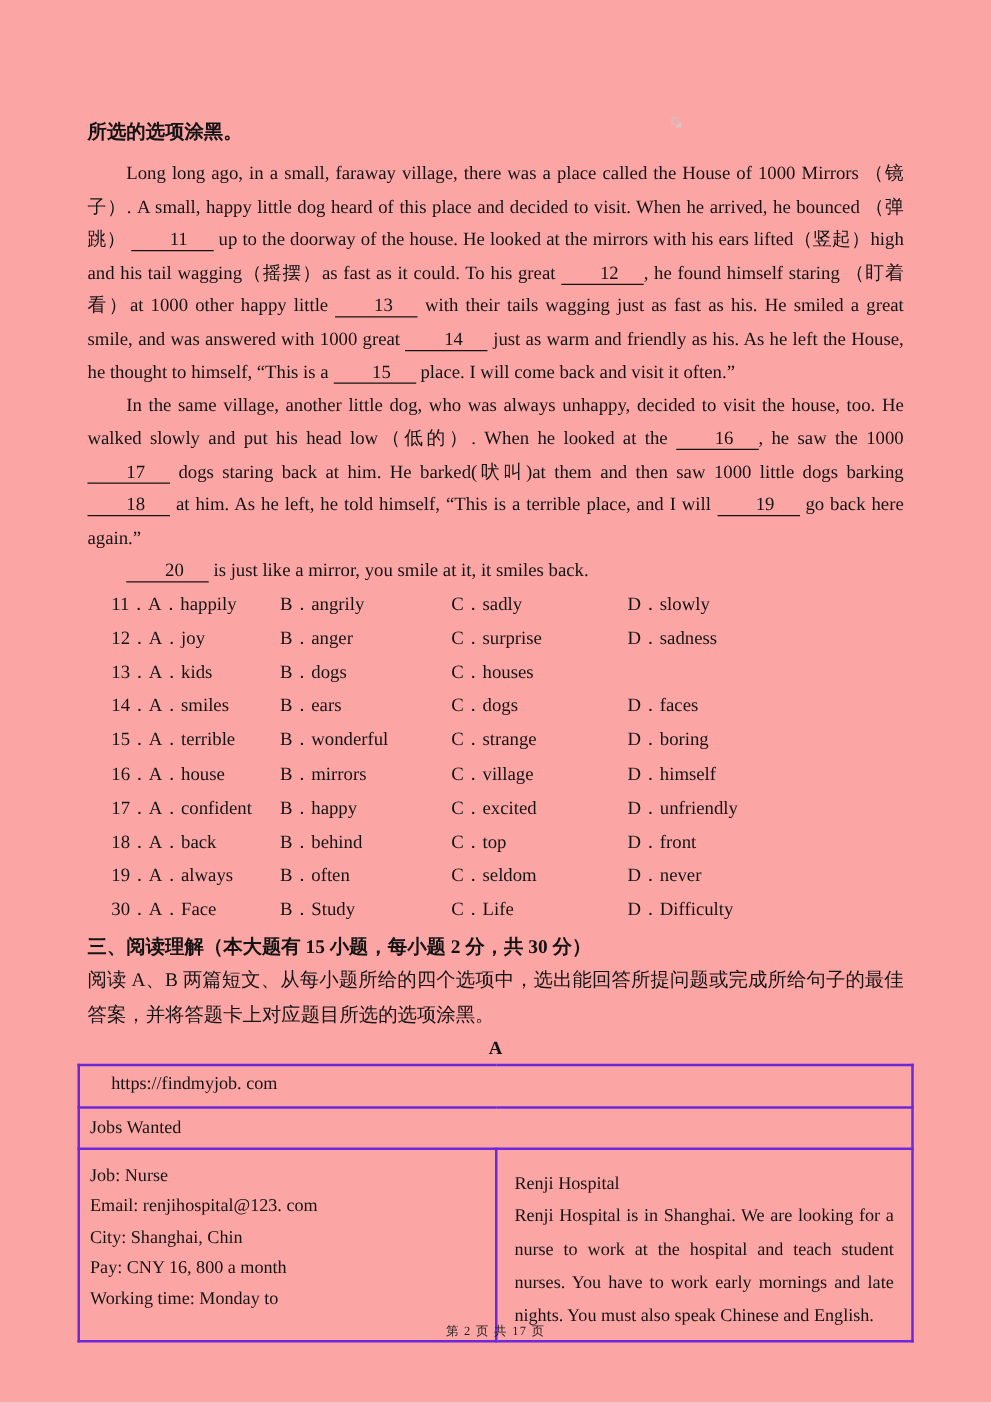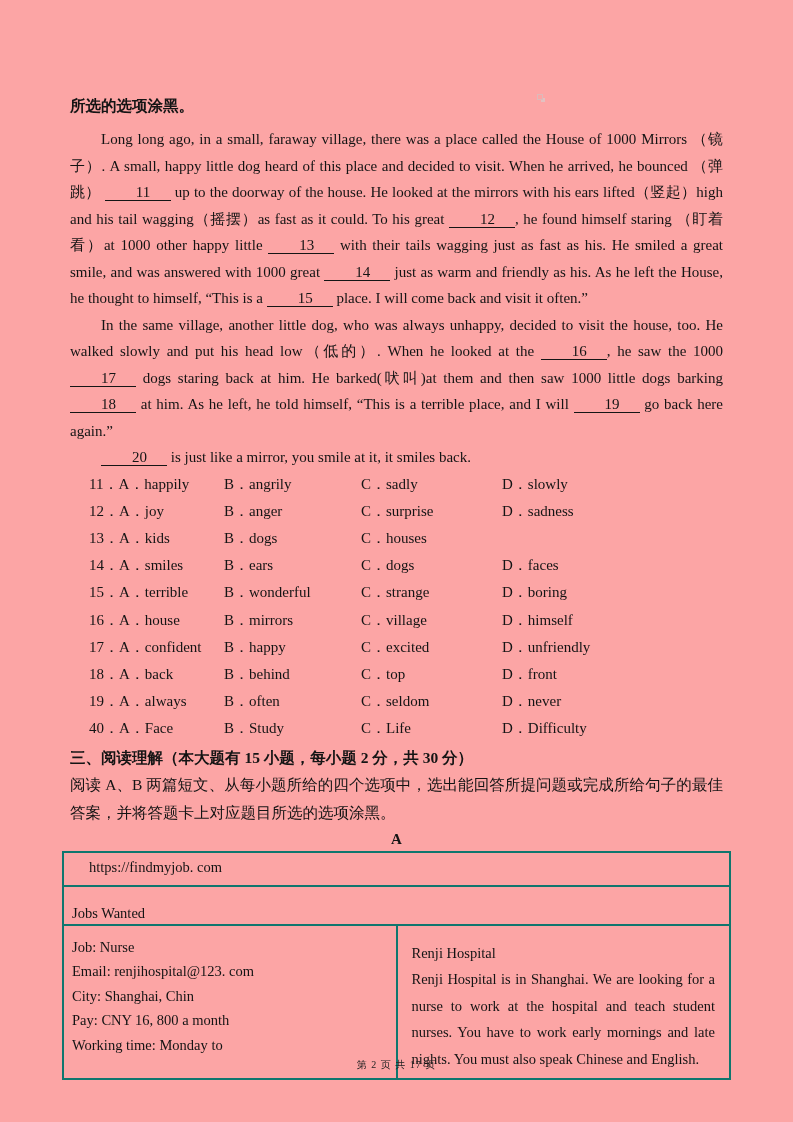--- a/index.html
+++ b/index.html
@@ -62,27 +62,27 @@
     line-height: 20px;
     margin: 2px 0 2px 0;
   }
   table.job-table {
     border-collapse: collapse;
     width: calc(100% + 16px);
     margin-left: -8px;
     table-layout: fixed;
   }
   table.job-table td {
-    border: 2px solid #0f766e;
+    border: 2px solid #6d28d9;
     font-size: 14.5px;
     vertical-align: top;
     box-sizing: border-box;
   }
   td.url-cell { height: 34px; padding: 6px 6px 2px 25px; vertical-align: middle; }
-  td.jobs-cell { height: 33px; padding: 18px 6px 2px 8px; vertical-align: middle; }
+  td.jobs-cell { height: 33px; padding: 7px 6px 2px 8px; vertical-align: middle; }
   td.left-cell {
     width: 213px;
     height: 140px;
     padding: 9px 8px 6px 8px;
     line-height: 24.5px;
   }
   td.right-cell {
     padding: 14px 14px 6px 14px;
     line-height: 26.5px;
     text-align: justify;
@@ -168,21 +168,21 @@
         <span class="q-cell">C．top</span>
         <span class="q-cell">D．front</span>
       </div>
       <div class="q-row">
         <span class="q-cell">19．A．always</span>
         <span class="q-cell">B．often</span>
         <span class="q-cell">C．seldom</span>
         <span class="q-cell">D．never</span>
       </div>
       <div class="q-row">
-        <span class="q-cell">40．A．Face</span>
+        <span class="q-cell">30．A．Face</span>
         <span class="q-cell">B．Study</span>
         <span class="q-cell">C．Life</span>
         <span class="q-cell">D．Difficulty</span>
       </div>
     </div>
 
   <div class="sec-header">三、阅读理解（本大题有 15 小题，每小题 2 分，共 30 分）</div>
   <div class="instruction">阅读 A、B 两篇短文、从每小题所给的四个选项中，选出能回答所提问题或完成所给句子的最佳答案，并将答题卡上对应题目所选的选项涂黑。</div>
 
   <div class="passage-label">A</div>

